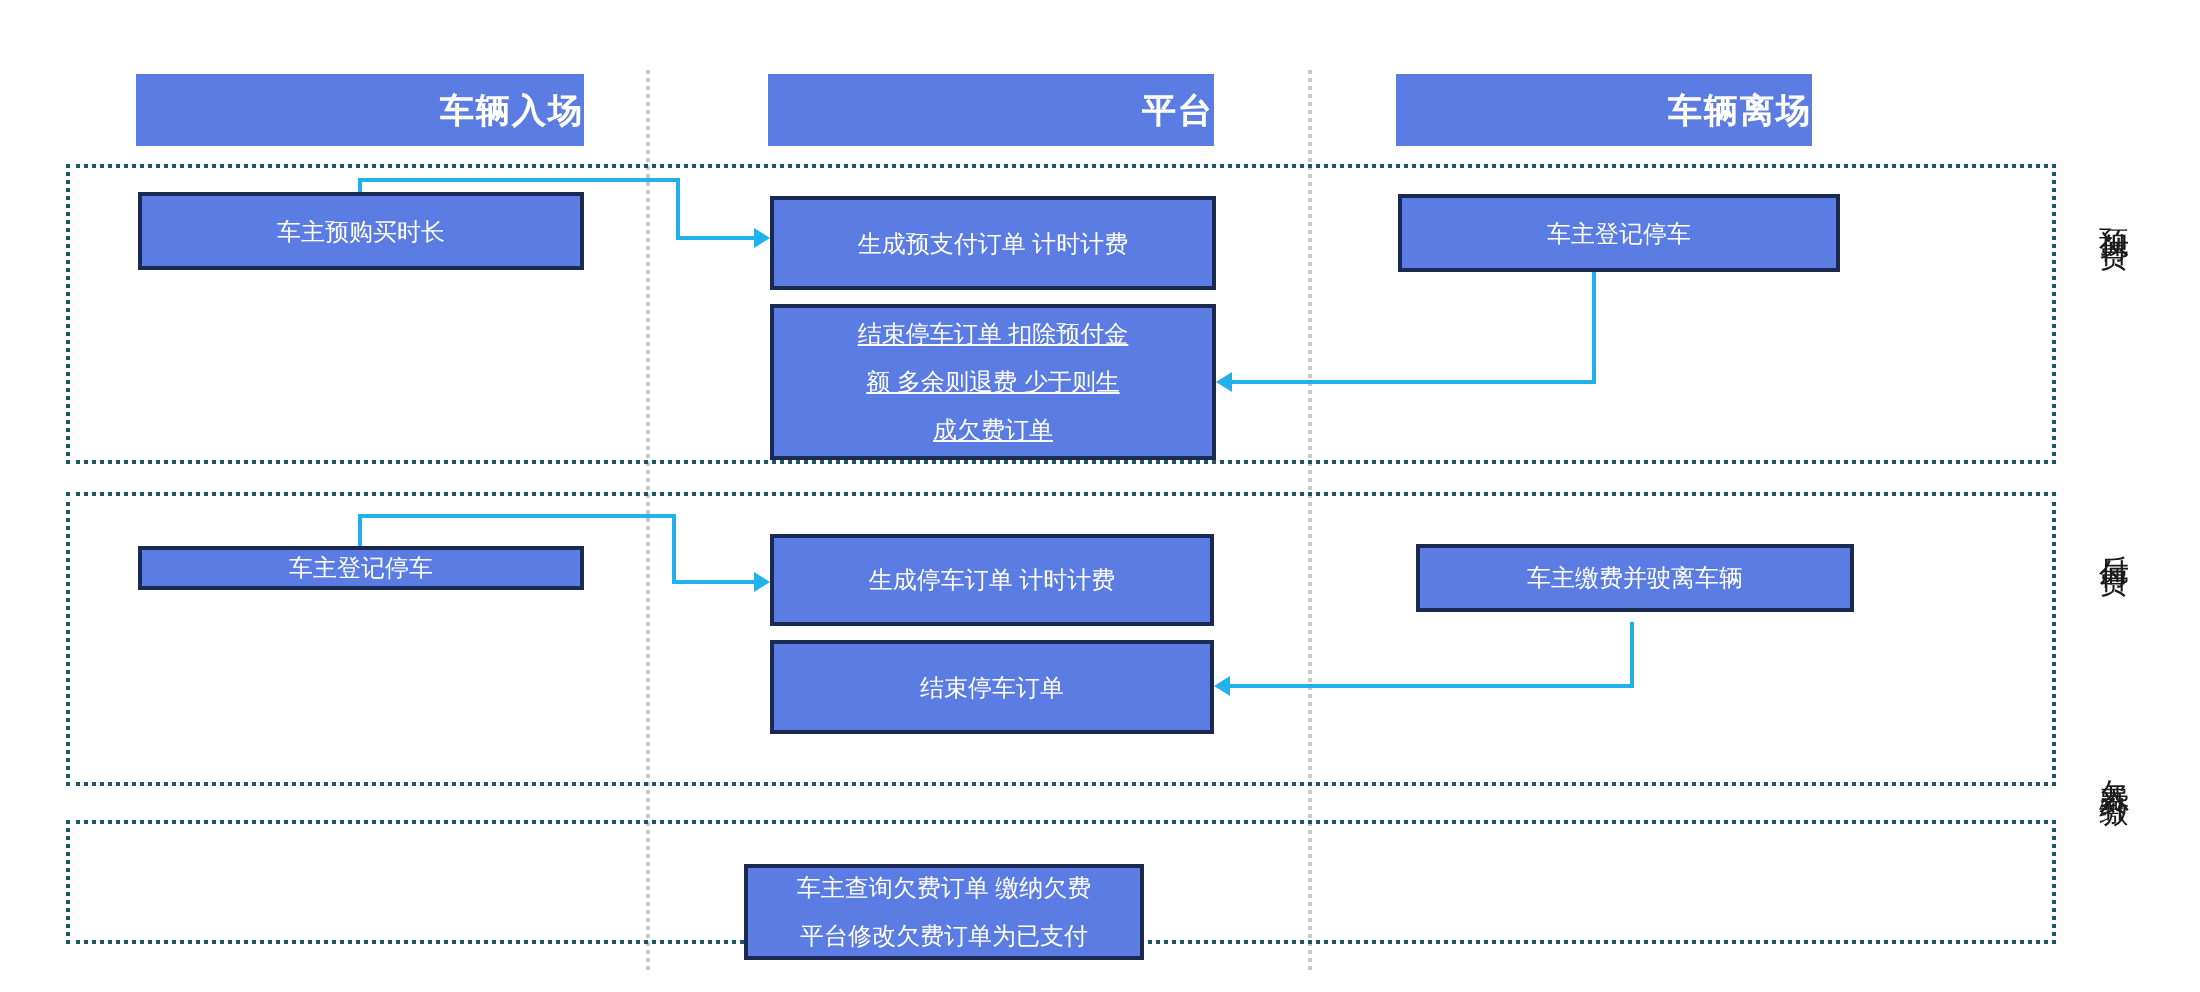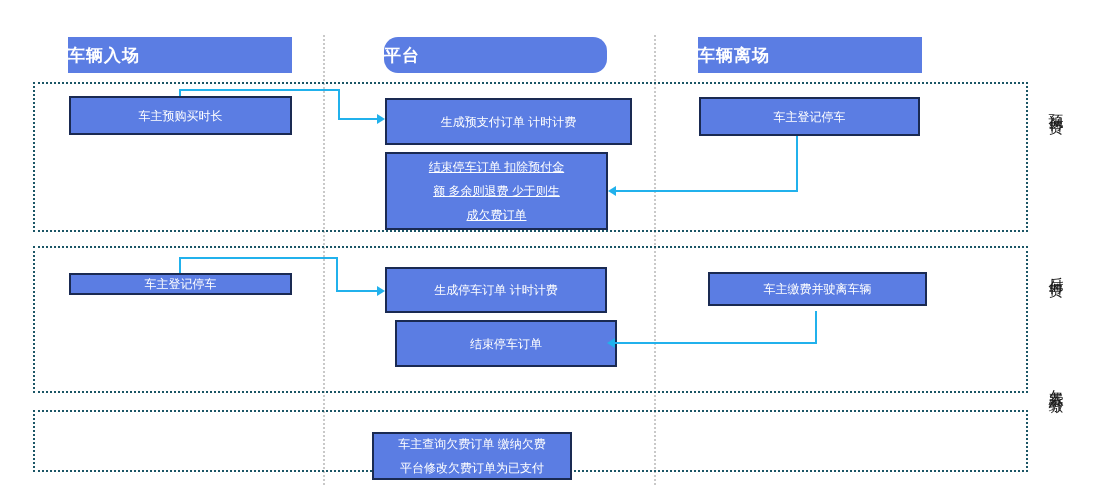--- a/index.html
+++ b/index.html
@@ -23,21 +23,21 @@
   .col-header {
     position: absolute;
     top: 37px;
     height: 36px;
     background: var(--box-fill, #5b7de3);
     color: var(--box-text, #fff);
     font-size: 17px;
     font-weight: bold;
     display: flex;
     align-items: center;
-    justify-content: flex-start;
+    justify-content: flex-end;
     letter-spacing: 1px;
   }
   
   .section {
     position: absolute;
     left: 33px;
     width: 995px;
     border: 2px dotted var(--section-border, #1b5666);
     box-sizing: border-box;
     background: transparent;
@@ -93,41 +93,41 @@
   <div class="col-line" style="left:323px;"></div>
   <div class="col-line" style="left:654px;"></div>
 
   <div class="section" style="top:82px;  height:150px;"></div>
   <div class="section" style="top:246px; height:147px;"></div>
   <div class="section" style="top:410px; height:62px;"></div>
 
   <div class="col-header" style="left:68px;  width:224px;">
     <span>车辆入场</span>
   </div>
-  <div class="col-header" style="left:384px; width:223px;border-radius:14px;">
+  <div class="col-header" style="left:384px; width:223px;">
     <span>平台</span>
   </div>
-  <div class="col-header" style="left:698px; width:224px;">
+  <div class="col-header" style="left:698px; width:208px;">
     <span>车辆离场</span>
   </div>
 
   <div class="row-label" style="top:102px;">预付费</div>
   <div class="row-label" style="top:265px;">后付费</div>
   <div class="row-label" style="top:377px;">欠费补缴</div>
 
   <div class="node" style="left:69px;  top:96px;  width:223px; height:39px;">车主预购买时长</div>
-  <div class="node" style="left:385px; top:98px;  width:247px; height:47px;">生成预支付订单 计时计费</div>
+  <div class="node" style="left:385px; top:98px;  width:223px; height:47px;">生成预支付订单 计时计费</div>
   <div class="node" style="left:385px; top:152px; width:223px; height:78px;text-decoration:underline;">结束停车订单 扣除预付金
 额 多余则退费 少于则生
 成欠费订单</div>
   <div class="node" style="left:699px; top:97px;  width:221px; height:39px;">车主登记停车</div>
 
   <div class="node" style="left:69px;  top:273px; width:223px; height:22px;">车主登记停车</div>
   <div class="node" style="left:385px; top:267px; width:222px; height:46px;">生成停车订单 计时计费</div>
-  <div class="node" style="left:385px; top:320px; width:222px; height:47px;margin-left:10px;">结束停车订单</div>
+  <div class="node" style="left:385px; top:320px; width:222px; height:47px;">结束停车订单</div>
   <div class="node" style="left:708px; top:272px; width:219px; height:34px;">车主缴费并驶离车辆</div>
 
   <div class="node" style="left:372px; top:414px; width:200px; height:48px;margin-top:18px;">车主查询欠费订单 缴纳欠费
 平台修改欠费订单为已支付</div>
 
   <svg class="arrows" viewBox="0 0 1100 496">
 
     <polyline class="arrow-line" points="180,96 180,90 339,90 339,119 377,119"></polyline>
     <polygon class="arrow-head" points="377,114 385,119 377,124"></polygon>
 

